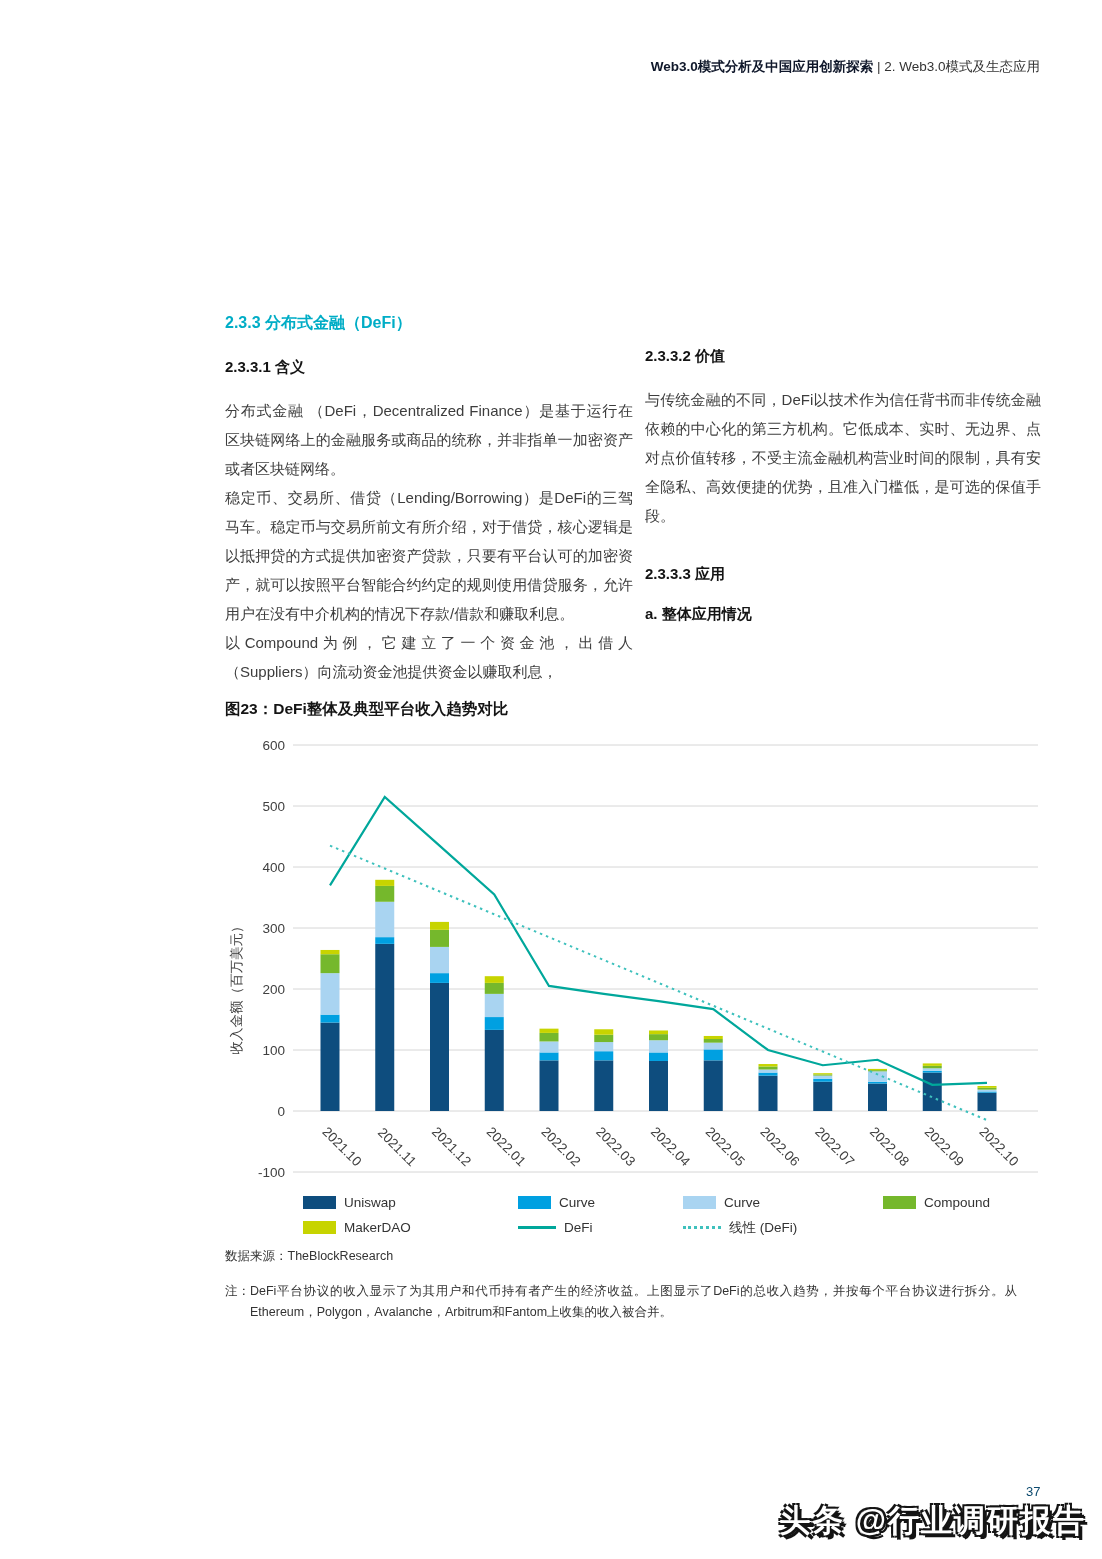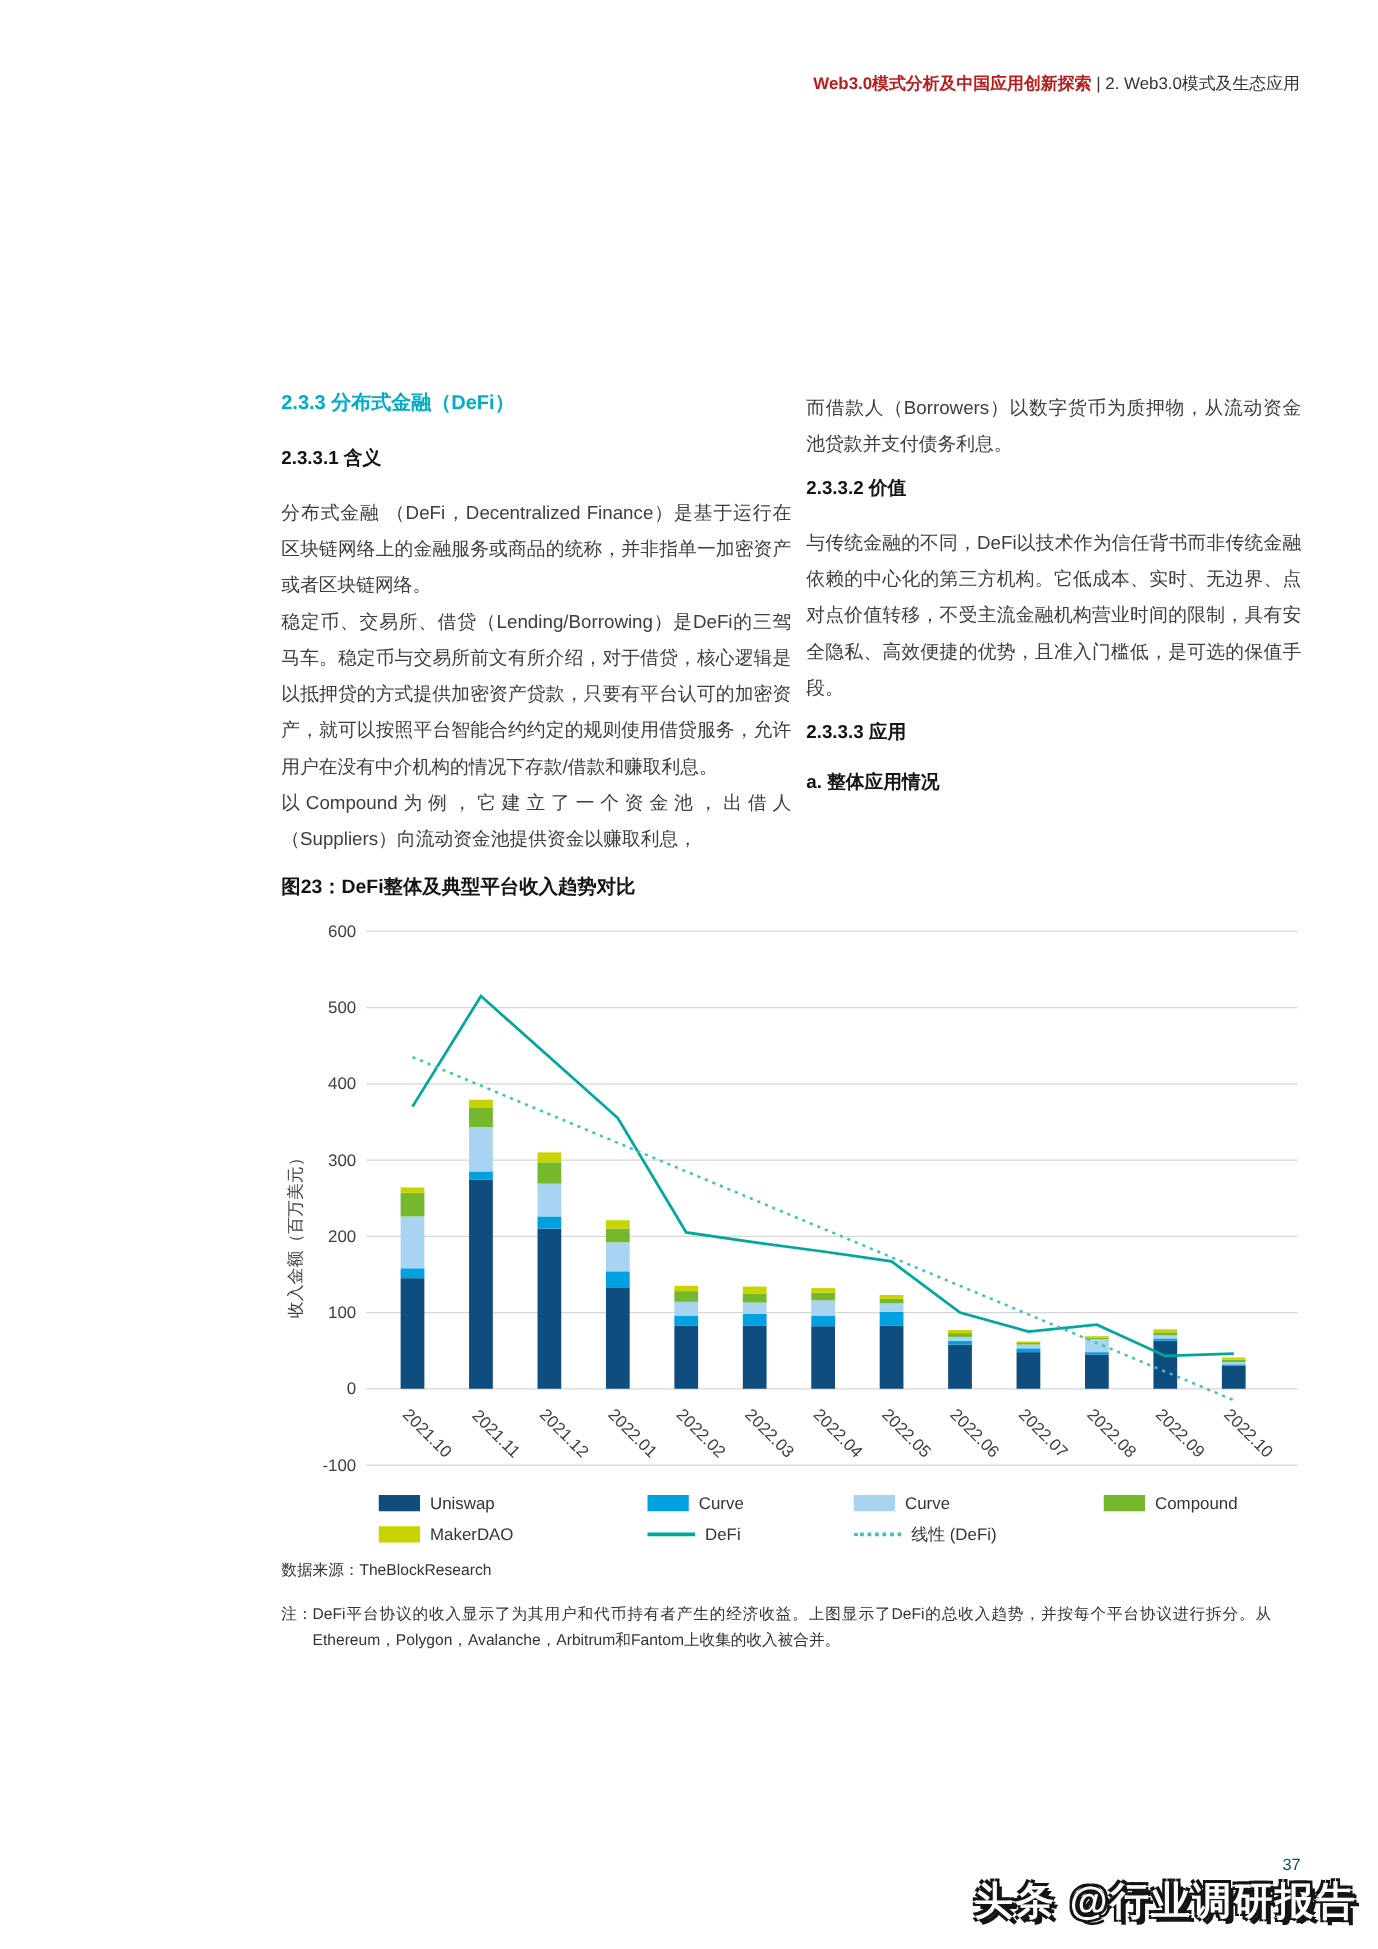--- a/index.html
+++ b/index.html
@@ -4,27 +4,27 @@
 <style>
   html,body{margin:0;padding:0;}
   body{
     width:1102px;height:1559px;position:relative;background:#ffffff;
     font-family:"Liberation Sans","DejaVu Sans",sans-serif;color:#3d3d3d;
     overflow:hidden;
   }
   .header{
     position:absolute;top:58px;right:62px;font-size:13.5px;color:#333;white-space:nowrap;
   }
-  .header b{color:#b91c1c;}
+  .header b{color:#0f172a;}
   .col{position:absolute;top:312px;font-size:15px;line-height:29px;text-align:justify;color:#3d3d3d;}
   .col-left{left:225px;width:408px;}
   .col-right{left:645px;width:396px;}
   .h-teal{color:#00adc6;font-weight:bold;font-size:16px;margin:0 0 22px 0;line-height:22px;}
   .h-sub{color:#141414;font-weight:bold;font-size:15px;margin:0 0 18px 0;line-height:22px;}
-  .h-sub.spaced{margin-top:10px;}
+  .h-sub.spaced{margin-top:33px;}
   .para{margin:0;}
   .fig-title{
     position:absolute;left:225px;top:699px;font-size:15.5px;font-weight:bold;color:#141414;
   }
   .chart-wrap{position:absolute;left:225px;top:733px;width:815px;height:462px;}
   svg text.ytick,svg text.xtick{font-size:13.5px;fill:#404040;font-family:"Liberation Sans","DejaVu Sans",sans-serif;}
   svg text.ytitle{font-size:13.5px;fill:#404040;font-family:"Liberation Sans","DejaVu Sans",sans-serif;}
   .legend{position:absolute;left:225px;top:1190px;width:815px;padding-left:78px;box-sizing:border-box;}
   .legend-row{display:grid;grid-template-columns:215px 165px 200px 1fr;align-items:center;height:25px;}
   .legend-item{display:flex;align-items:center;gap:8px;font-size:13.5px;color:#333;}
@@ -49,21 +49,20 @@
 
 <div class="col col-left">
   <p class="h-teal">2.3.3 分布式金融（DeFi）</p>
   <p class="h-sub">2.3.3.1 含义</p>
   <p class="para">分布式金融 （DeFi，Decentralized Finance）是基于运行在区块链网络上的金融服务或商品的统称，并非指单一加密资产或者区块链网络。</p>
   <p class="para">稳定币、交易所、借贷（Lending/Borrowing）是DeFi的三驾马车。稳定币与交易所前文有所介绍，对于借贷，核心逻辑是以抵押贷的方式提供加密资产贷款，只要有平台认可的加密资产，就可以按照平台智能合约约定的规则使用借贷服务，允许用户在没有中介机构的情况下存款/借款和赚取利息。</p>
   <p class="para">以Compound为例，它建立了一个资金池，出借人（Suppliers）向流动资金池提供资金以赚取利息，</p>
 </div>
 
 <div class="col col-right">
-  <p class="para">而借款人（Borrowers）以数字货币为质押物，从流动资金池贷款并支付债务利息。</p>
   <p class="h-sub spaced">2.3.3.2 价值</p>
   <p class="para">与传统金融的不同，DeFi以技术作为信任背书而非传统金融依赖的中心化的第三方机构。它低成本、实时、无边界、点对点价值转移，不受主流金融机构营业时间的限制，具有安全隐私、高效便捷的优势，且准入门槛低，是可选的保值手段。</p>
   <p class="h-sub spaced">2.3.3.3 应用</p>
   <p class="h-sub" style="margin-bottom:12px;">a. 整体应用情况</p>
 </div>
 
 <div class="fig-title">图23：DeFi整体及典型平台收入趋势对比</div>
 
 <div class="chart-wrap">
   <svg id="chart-svg" width="815" height="462" viewBox="0 0 815 462">

